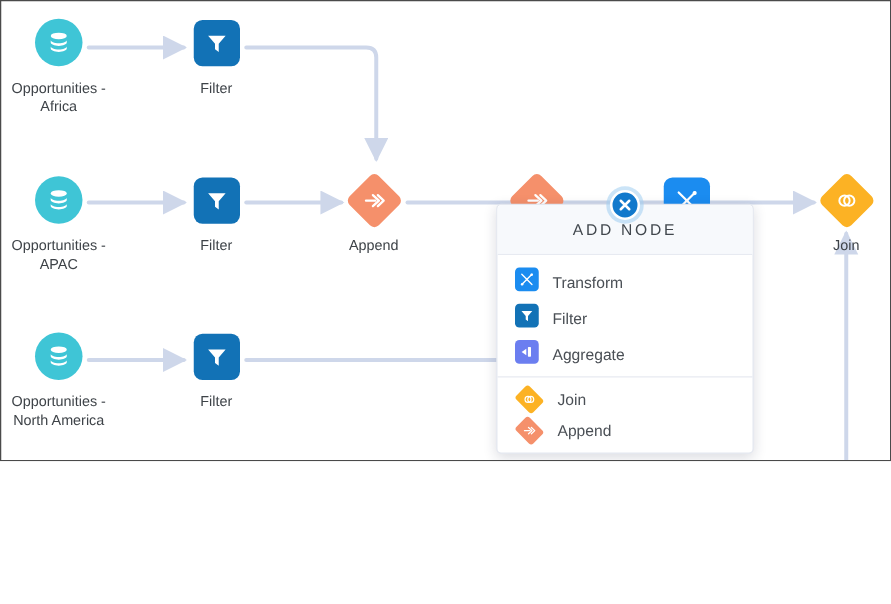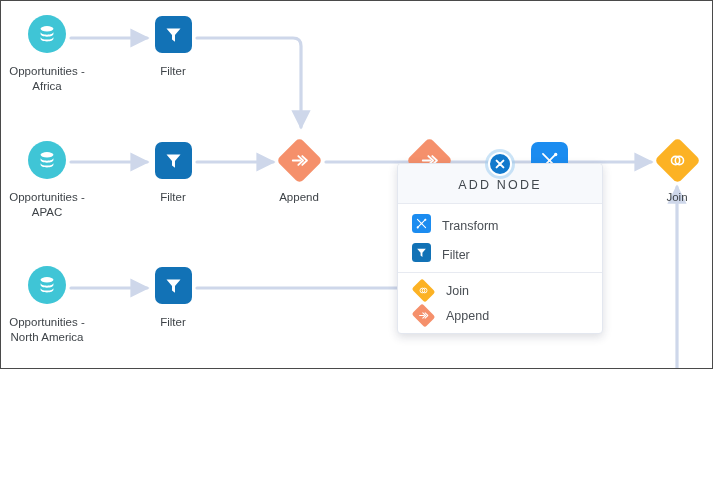--- a/index.html
+++ b/index.html
@@ -345,20 +345,29 @@
             <span class="menu-label">Transform</span>
           </div>
           <div class="menu-item">
             <div class="menu-icon sq filter">
               <svg width="13" height="13" viewBox="0 0 24 24" aria-hidden="true">
         <path d="M4,5.2 L20,5.2 L13.7,12.6 L13.7,20.2 L10.3,17.6 L10.3,12.6 Z" fill="#ffffff"></path>
       </svg>
             </div>
             <span class="menu-label">Filter</span>
           </div>
+          <div class="menu-item">
+            <div class="menu-icon sq aggregate">
+              <svg width="13" height="13" viewBox="0 0 24 24" aria-hidden="true">
+        <rect x="13.5" y="4.8" width="4.6" height="14.4" rx="1" fill="#ffffff"></rect>
+        <path d="M11.2,7.2 L11.2,16.8 L4.2,12 Z" fill="#ffffff"></path>
+      </svg>
+            </div>
+            <span class="menu-label">Aggregate</span>
+          </div>
         </div>
         <div class="popup-section">
           <div class="menu-item">
             <div class="menu-icon dia join">
               <span class="glyph-inner">
                 <svg width="11" height="11" viewBox="0 0 24 24" aria-hidden="true">
         <circle cx="9.6" cy="12" r="5.2" fill="none" stroke="#ffffff" stroke-width="2"></circle>
         <circle cx="14.4" cy="12" r="5.2" fill="none" stroke="#ffffff" stroke-width="2"></circle>
       </svg>
               </span>

